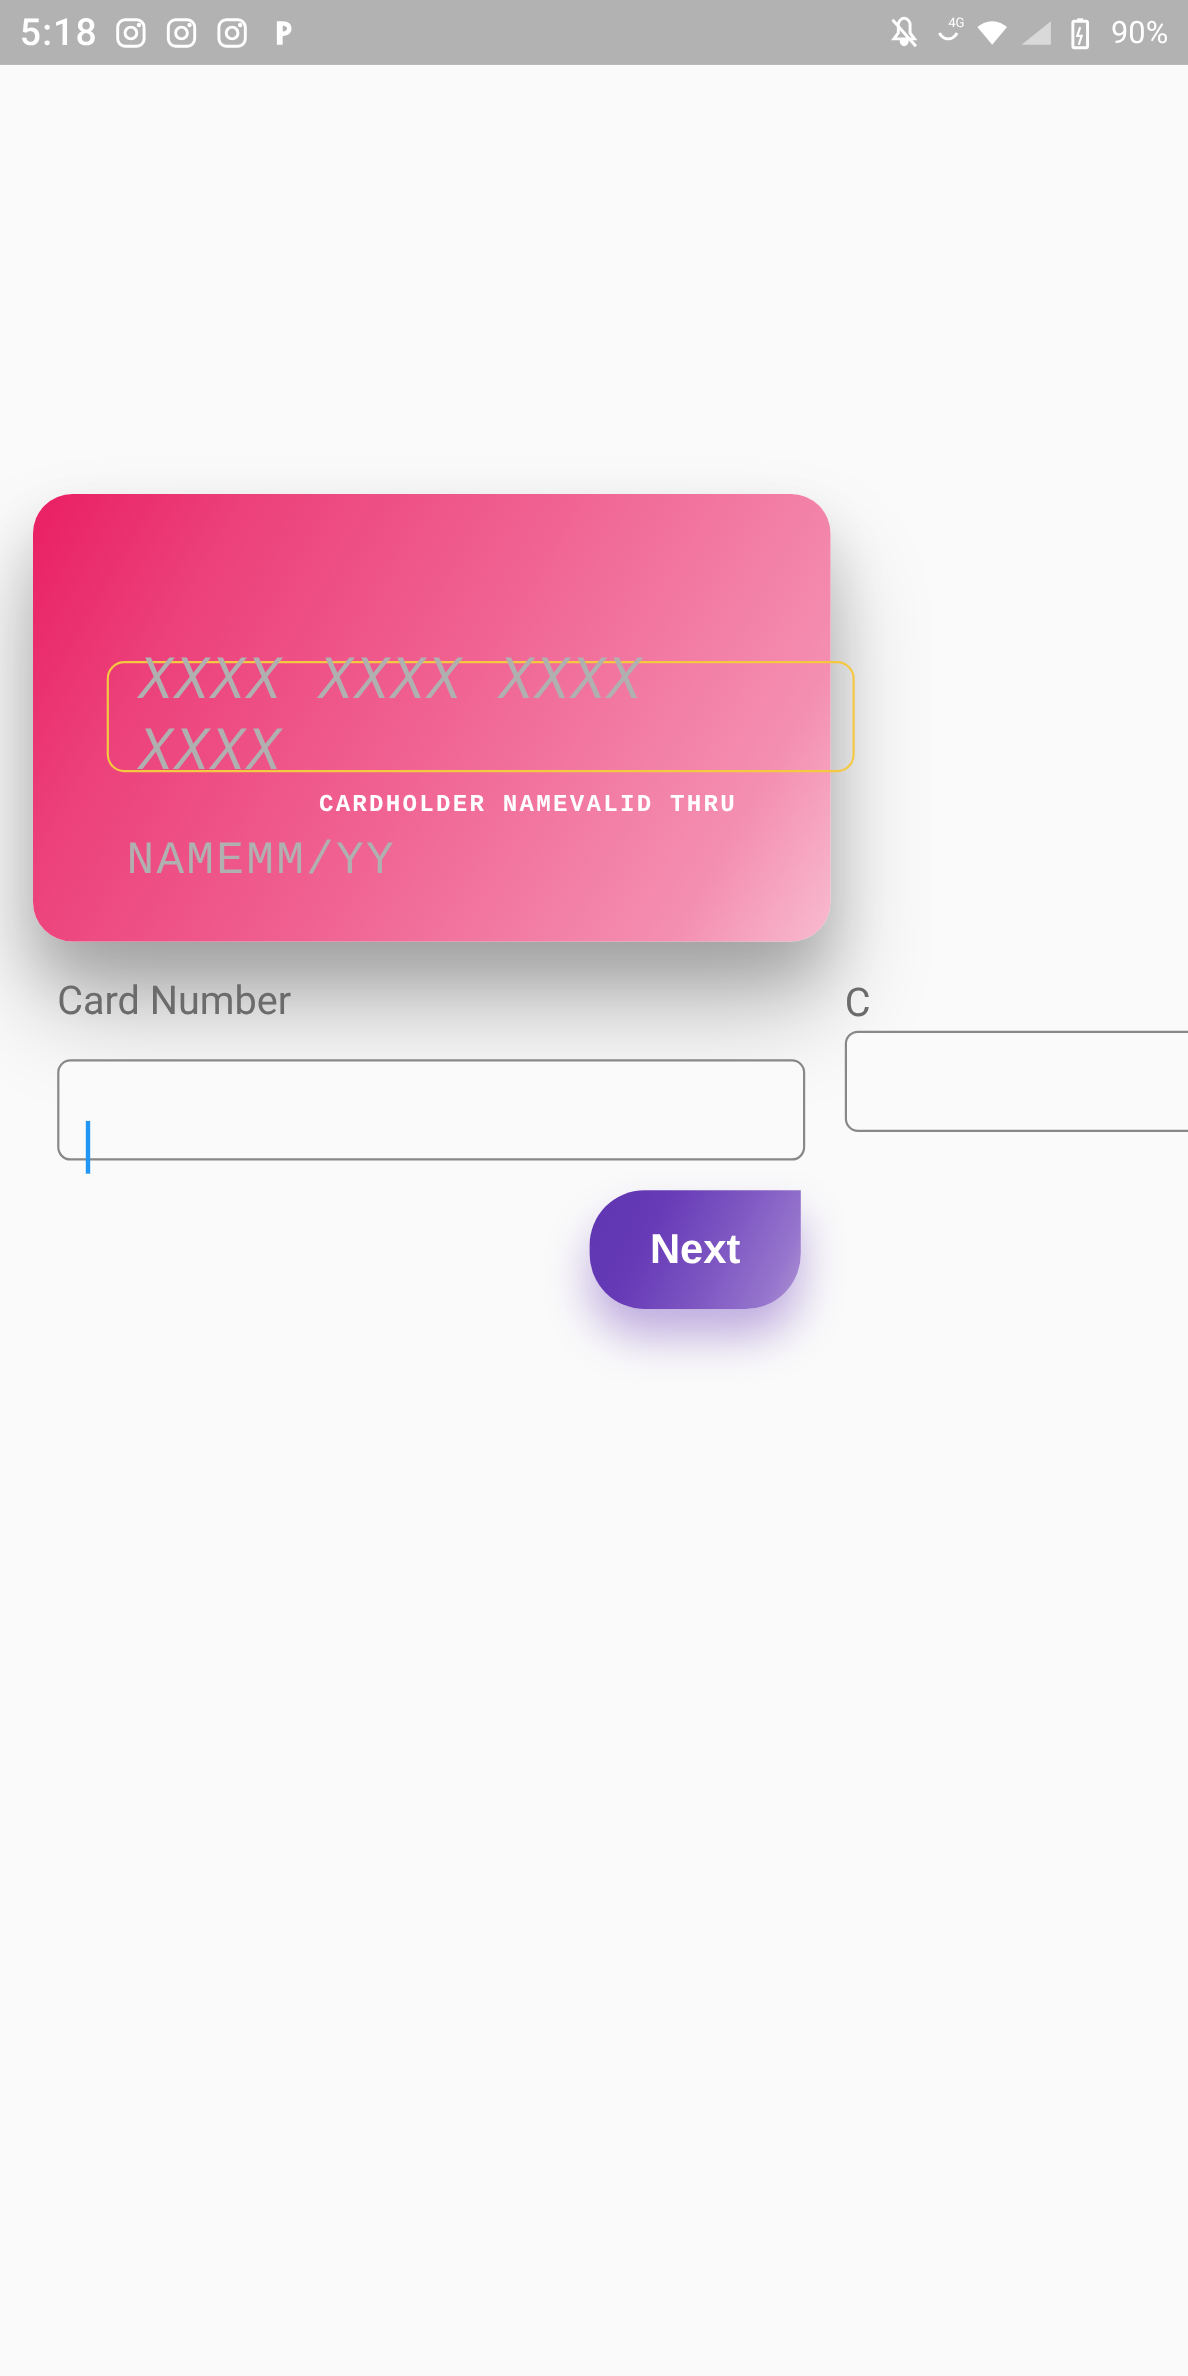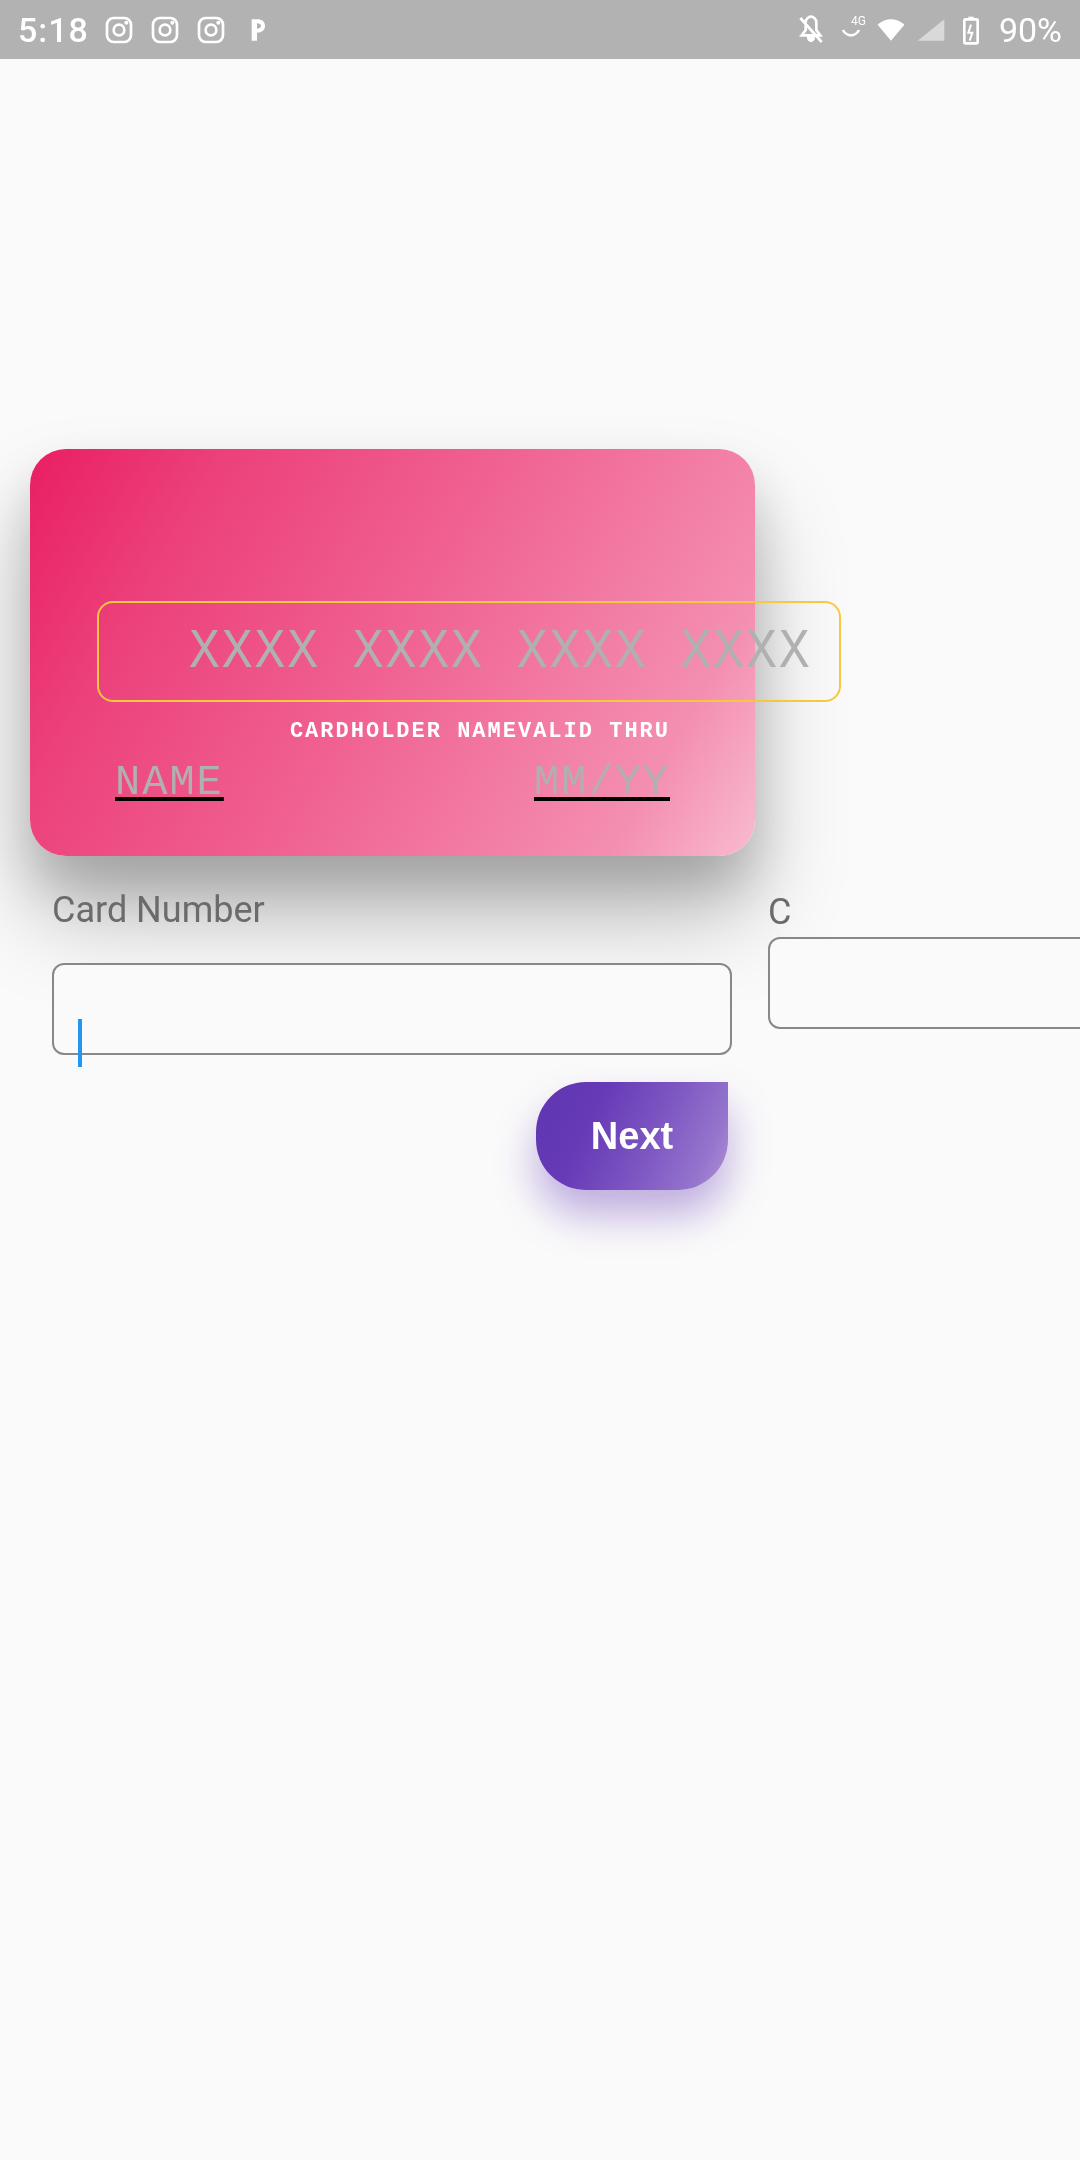--- a/index.html
+++ b/index.html
@@ -50,21 +50,21 @@
       justify-content: center;
     }
 
     .status-icon svg {
       width: 32px;
       height: 32px;
       fill: white;
     }
 
     .battery-text {
-      font-size: 34px;
+      font-size: 28px;
       margin-left: 4px;
     }
 
     .main-content {
       padding: 0 30px;
       position: relative;
     }
 
     .credit-card {
       position: absolute;
@@ -75,27 +75,28 @@
       border-radius: 36px;
       background: linear-gradient(120deg, #e91e63 0%, #ec407a 20%, #f06292 50%, #f48fb1 85%, #f8bbd0 100%);
       box-shadow: 0 60px 90px rgba(0,0,0,0.25), 0 30px 50px rgba(0,0,0,0.15);
       padding: 40px;
     }
 
     .card-number-box {
       position: absolute;
       top: 152px;
       left: 67px;
-      width: 744px;
+      width: 680px;
       height: 101px;
       border: 2px solid #f5c842;
       border-radius: 16px;
       display: flex;
       align-items: center;
-      justify-content: flex-end;
+      justify-content: center;
+      font-style: italic;
     }
 
     .card-number-text {
       font-family: 'Courier New', monospace;
       font-size: 56px;
       font-weight: 400;
       color: #b0b0b0;
       letter-spacing: 2px;
       font-stretch: condensed;
       transform: scaleX(0.92);
@@ -118,22 +119,20 @@
       letter-spacing: 2px;
       font-stretch: condensed;
     }
 
     .card-values-row {
       position: absolute;
       top: 310px;
       left: 85px;
       right: 85px;
       display: flex;
-      justify-content: space-between;
-      text-decoration: underline;
     }
 
     .card-value {
       font-family: 'Courier New', monospace;
       font-size: 42px;
       color: #b0b0b0;
       letter-spacing: 2px;
       font-stretch: condensed;
     }
 

